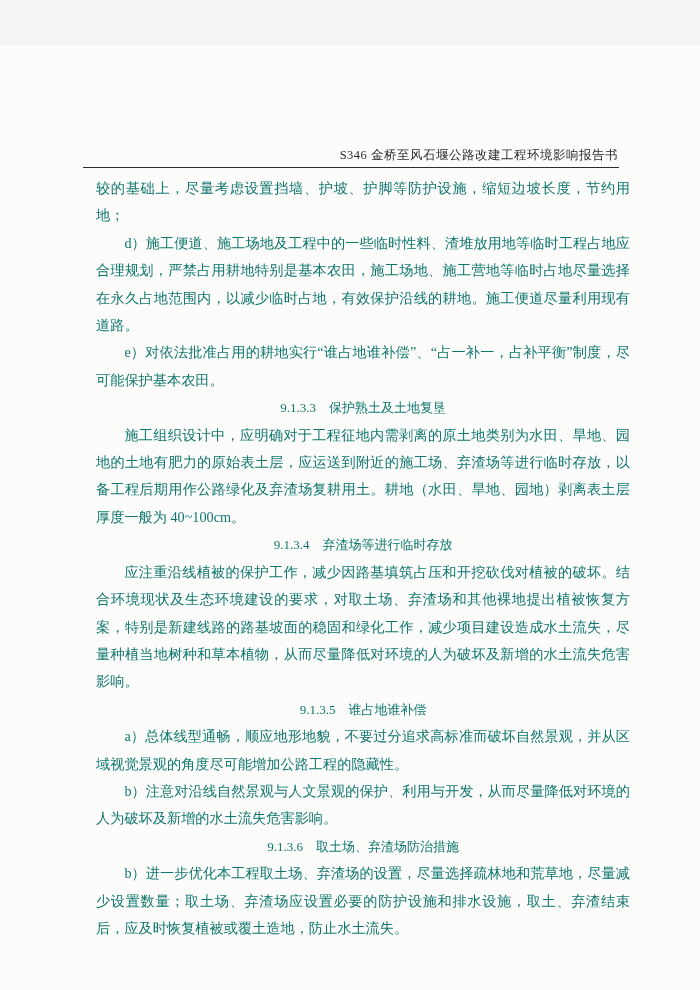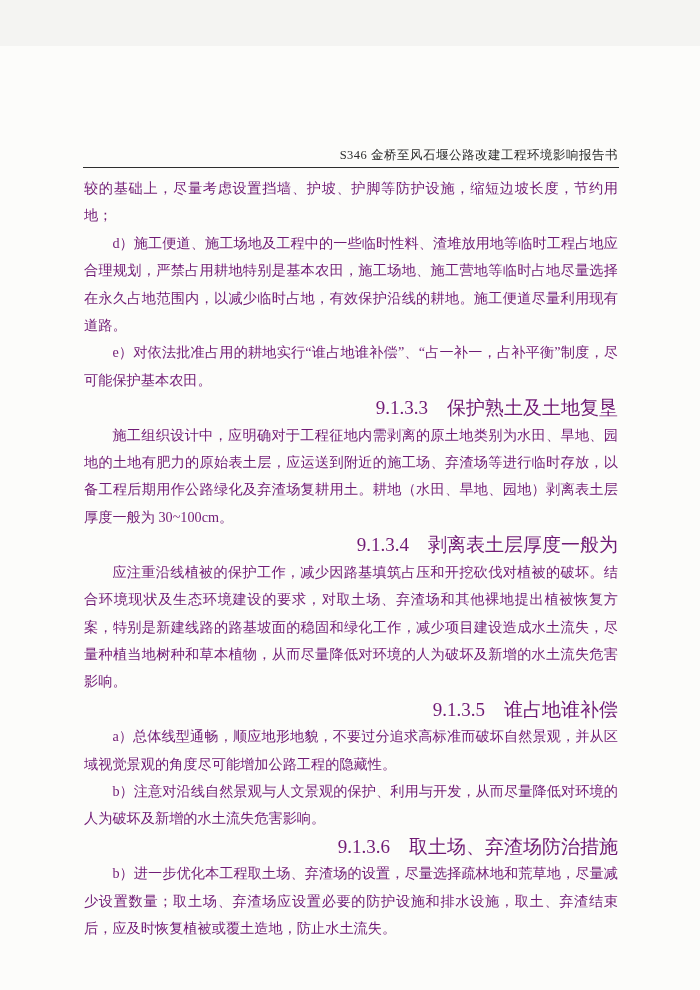--- a/index.html
+++ b/index.html
@@ -27,40 +27,40 @@
     white-space: nowrap;
   }
   .header-rule {
     position: absolute;
     top: 75px; left: 83px; right: 81px;
     height: 0;
     border-top: 1.6px solid #2e2e2e;
   }
   .content {
     position: absolute;
-    top: 83px; left: 84px;
+    top: 83px; left: 96px;
     width: 534px;
     font-size: 14.2px;
     line-height: 27.4px;
     text-align: justify;
     text-justify: inter-ideograph;
-    color: #701a75;
+    color: #0f766e;
     font-family: Liberation Serif, serif;
   }
   .content p.para {
     margin: 0;
     text-indent: 2em;
   }
   .content p.para.no-indent { text-indent: 0; }
   .content h3.sec-heading {
     margin: 0;
-    font-size: 19px;
+    font-size: 13px;
     font-weight: normal;
     line-height: 27.4px;
-    text-align: right;
+    text-align: center;
   }
   .content h3.sec-heading .sec-title { margin-left: 0.75em; }
   .page-footer {
     position: absolute;
     top: 921px; left: 0; right: 0;
     text-align: center;
     font-size: 13px;
     color: #8b5cf6;
   }
 </style>
@@ -81,25 +81,25 @@
 
     <p class="para">d）施工便道、施工场地及工程中的一些临时性料、渣堆放用地等临时工程占地应合理规划，严禁占用耕地特别是基本农田，施工场地、施工营地等临时占地尽量选择在永久占地范围内，以减少临时占地，有效保护沿线的耕地。施工便道尽量利用现有道路。</p>
 
     <p class="para">e）对依法批准占用的耕地实行“谁占地谁补偿”、“占一补一，占补平衡”制度，尽可能保护基本农田。</p>
 
     <h3 class="sec-heading">
       <span class="sec-number">9.1.3.3</span>
       <span class="sec-title">保护熟土及土地复垦</span>
     </h3>
 
-    <p class="para">施工组织设计中，应明确对于工程征地内需剥离的原土地类别为水田、旱地、园地的土地有肥力的原始表土层，应运送到附近的施工场、弃渣场等进行临时存放，以备工程后期用作公路绿化及弃渣场复耕用土。耕地（水田、旱地、园地）剥离表土层厚度一般为 30~100cm。</p>
+    <p class="para">施工组织设计中，应明确对于工程征地内需剥离的原土地类别为水田、旱地、园地的土地有肥力的原始表土层，应运送到附近的施工场、弃渣场等进行临时存放，以备工程后期用作公路绿化及弃渣场复耕用土。耕地（水田、旱地、园地）剥离表土层厚度一般为 40~100cm。</p>
 
     <h3 class="sec-heading">
       <span class="sec-number">9.1.3.4</span>
-      <span class="sec-title">剥离表土层厚度一般为</span>
+      <span class="sec-title">弃渣场等进行临时存放</span>
     </h3>
 
     <p class="para">应注重沿线植被的保护工作，减少因路基填筑占压和开挖砍伐对植被的破坏。结合环境现状及生态环境建设的要求，对取土场、弃渣场和其他裸地提出植被恢复方案，特别是新建线路的路基坡面的稳固和绿化工作，减少项目建设造成水土流失，尽量种植当地树种和草本植物，从而尽量降低对环境的人为破坏及新增的水土流失危害影响。</p>
 
     <h3 class="sec-heading">
       <span class="sec-number">9.1.3.5</span>
       <span class="sec-title">谁占地谁补偿</span>
     </h3>
 
     <p class="para">a）总体线型通畅，顺应地形地貌，不要过分追求高标准而破坏自然景观，并从区域视觉景观的角度尽可能增加公路工程的隐藏性。</p>

